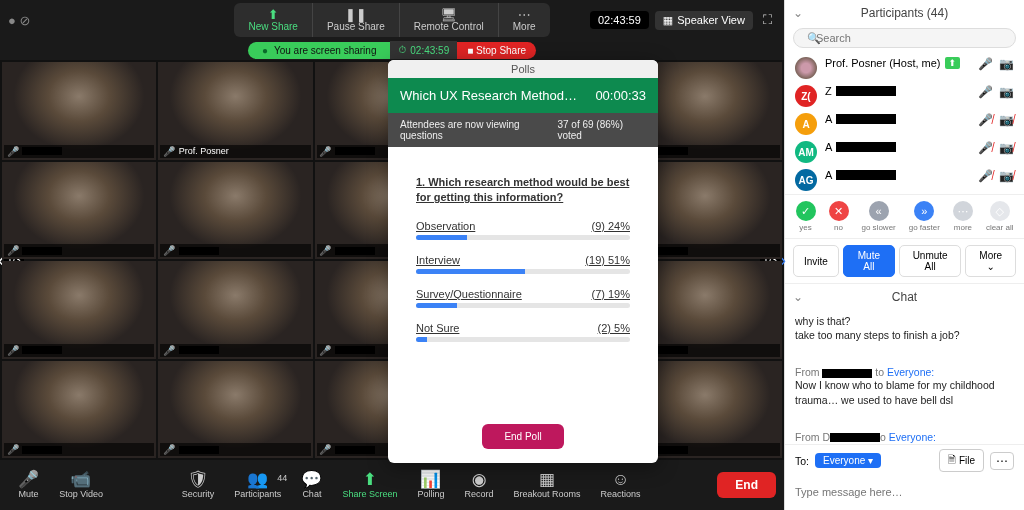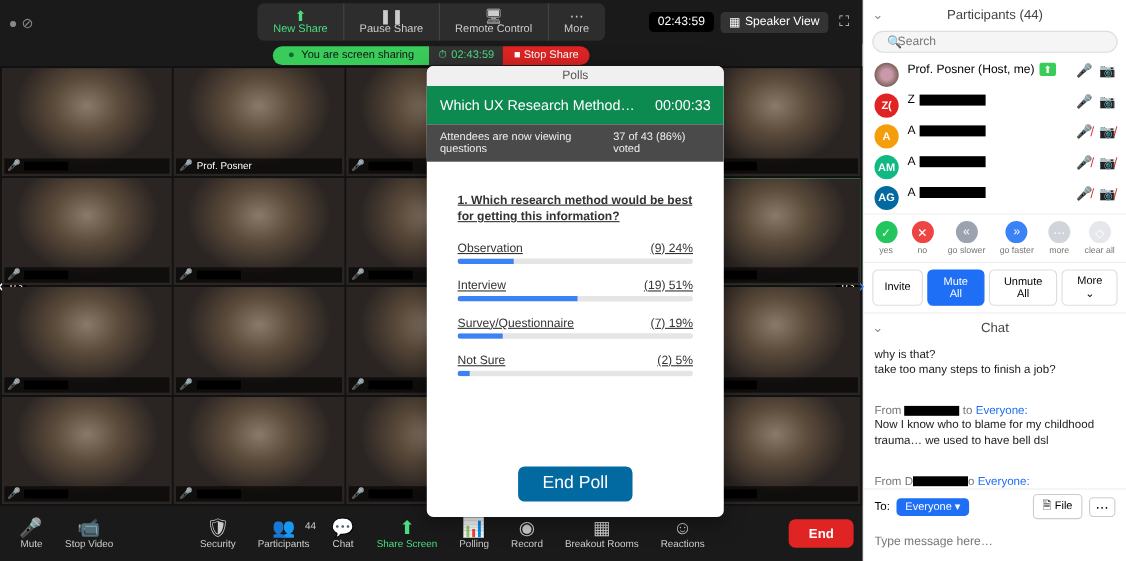--- a/index.html
+++ b/index.html
@@ -55,21 +55,21 @@
 .poll .head { background: #0d8a4f; color: #fff; padding: 10px 12px; display: flex; justify-content: space-between; align-items: center; font-size: 13px; }
 .poll .head .q { white-space: nowrap; overflow:hidden; text-overflow:ellipsis; max-width:180px; font-weight:500;}
 .poll .status { background: #4a4a4a; color: #eee; font-size: 10px; padding: 6px 12px; display:flex; justify-content:space-between;}
 .poll .body { padding: 28px; font-size: 11px; color: #333; text-decoration: underline; }
 .poll .qtxt { font-weight: 600; margin-bottom: 14px; line-height:1.4;}
 .poll .opt { margin-bottom: 14px; }
 .poll .opt .row { display: flex; justify-content: space-between; margin-bottom: 3px; font-size:11px;}
 .poll .opt .bar { height: 5px; background: #e5e5e5; border-radius: 3px; overflow: hidden; }
 .poll .opt .fill { height: 100%; background: #3b82f6; }
 .poll .foot { padding: 40px 0 14px; text-align: center; }
-.poll .endpoll { background: #0369a1; color: #fff; font-size: 16px; padding: 7px 22px; border-radius: 6px; border: none; cursor: pointer; }
+.poll .endpoll { background: #be185d; color: #fff; font-size: 10px; padding: 7px 22px; border-radius: 6px; border: none; cursor: pointer; }
 
 
 .side .sechead { font-size: 12px; font-weight: 500; text-align: center; padding: 6px; position: relative; color:#444;}
 .side .sechead .chev { position: absolute; left: 8px; top: 6px; color: #888; font-size: 12px; }
 .side .search { margin: 2px 8px 6px; }
 .side .search input { width: 100%; border: 1px solid #ddd; border-radius: 10px; padding: 3px 8px 3px 22px; font-size: 11px; background: #f5f5f5; }
 .side .search { position:relative;}
 .side .search .sic{ position:absolute; left:14px; top:4px; color:#999; font-size:11px;}
 .plist { overflow: hidden; }
 .prow { display: flex; align-items: flex-start; padding: 3px 10px; font-size: 11px; gap: 8px; }
@@ -344,21 +344,21 @@
   </div>
 
   <div class="poll">
     <div class="titlebar"><span>Polls</span></div>
     <div class="head">
       <div class="q">Which UX Research Method W…</div>
       <div>00:00:33</div>
     </div>
     <div class="status">
       <span>Attendees are now viewing questions</span>
-      <span>37 of 43 (86%) voted</span>
+      <span>37 of 69 (86%) voted</span>
     </div>
     <div class="body">
       <div class="qtxt">1. Which research method would be best for getting this information?</div>
       <div id="poll-opts">
           <div class="opt">
             <div class="row">
               <span>Observation</span>
               <span>(9) 24%</span>
             </div>
             <div class="bar">

